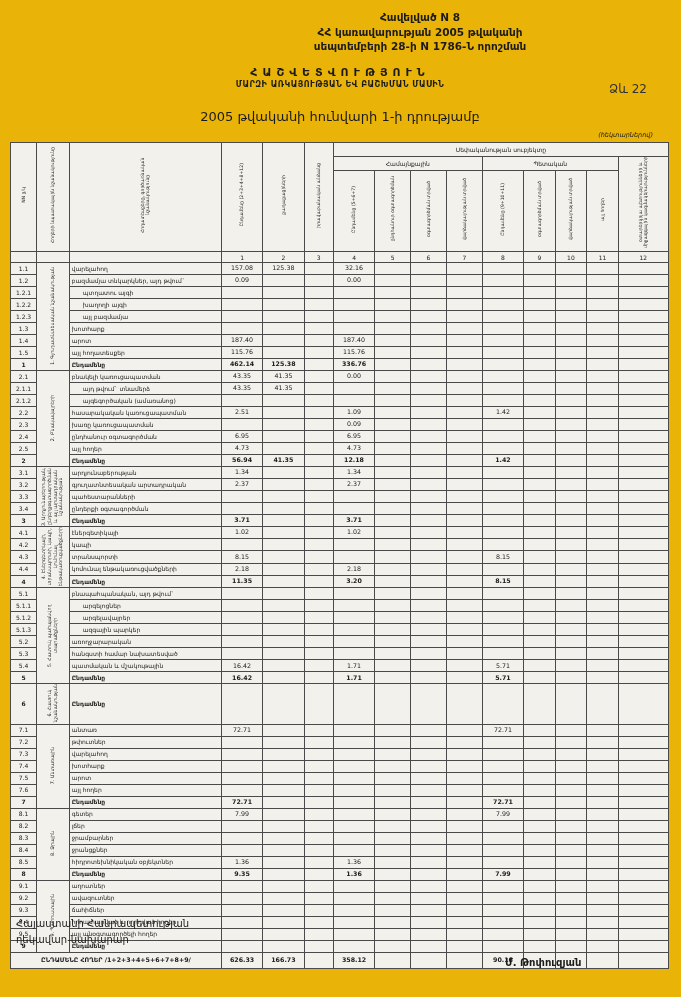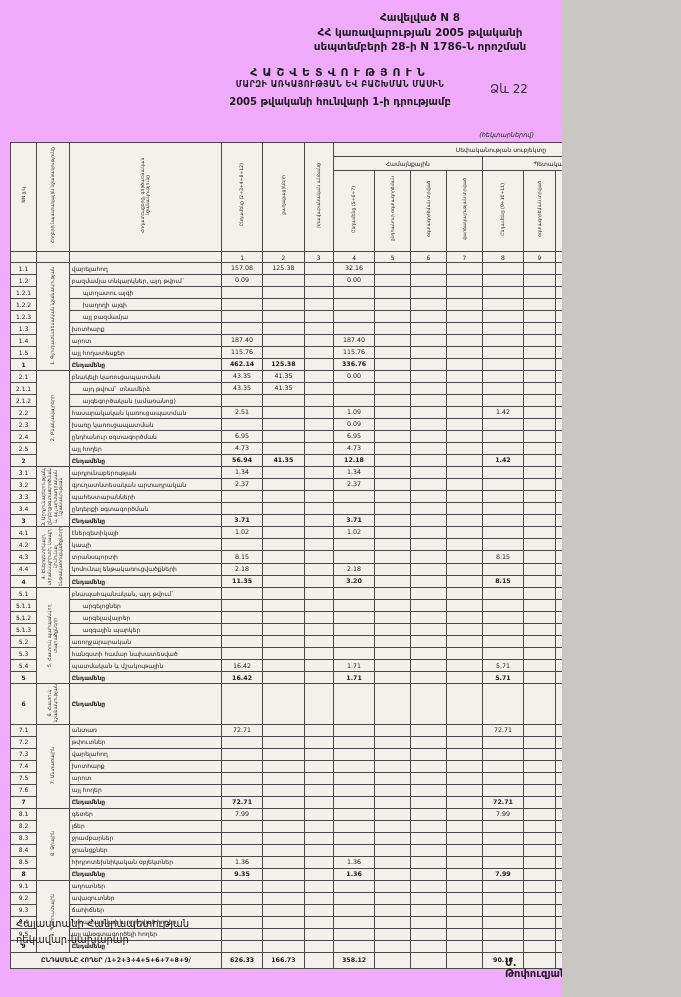--- a/index.html
+++ b/index.html
@@ -1,27 +1,27 @@
 <!DOCTYPE html>
 <html><head>
 <meta charset="utf-8">
 <style>
   html,body { margin:0; padding:0; }
   body { width:681px; height:997px; background:#c9c7c3; font-family:"DejaVu Sans", sans-serif; }
-  .page { position:relative; width:562px; height:997px; background:#f0abfc; color:#1b1b1b; overflow:hidden; }
+  .page { position:relative; width:681px; height:997px; background:#eab308; color:#1b1b1b; overflow:hidden; }
 
   .appendix { position:absolute; top:10px; left:250px; width:340px; text-align:center;
               font-size:10.5px; font-weight:bold; line-height:1.4; }
   .form-code { position:absolute; top:82px; right:34px; font-size:12px; color:#333; }
 
   .title-block { position:absolute; top:66px; left:30px; width:620px; text-align:center; }
   .t-main { font-size:11px; font-weight:bold; letter-spacing:5px; }
   .t-sub  { font-size:8px;  font-weight:bold; margin-top:5px; letter-spacing:0.5px; }
   .t-sub2 { font-size:8px;  font-weight:bold; margin-top:1px; letter-spacing:0.5px; }
-  .t-date { font-size:10px; margin-top:7px; font-weight:bold; }
+  .t-date { font-size:13px; margin-top:20px; font-weight:normal; }
   .hectares { position:absolute; top:131px; right:28px; font-size:6.5px; font-style:italic; }
 
   .table-wrap { position:absolute; top:142px; left:10px; width:659px; }
   table { border-collapse:collapse; width:659px; table-layout:fixed; background:#f3f1eb; }
   th, td { border:0.7px solid #4a4a4a; padding:0; overflow:hidden; vertical-align:middle; }
 
   thead tr.h1 th, thead tr.h2 th { height:13px; }
   thead tr.h3 th { height:80px; }
   thead tr.h4 td { height:10px; font-size:6px; text-align:center; color:#222; }
   .hh { font-size:6px; text-align:center; font-weight:normal; }

